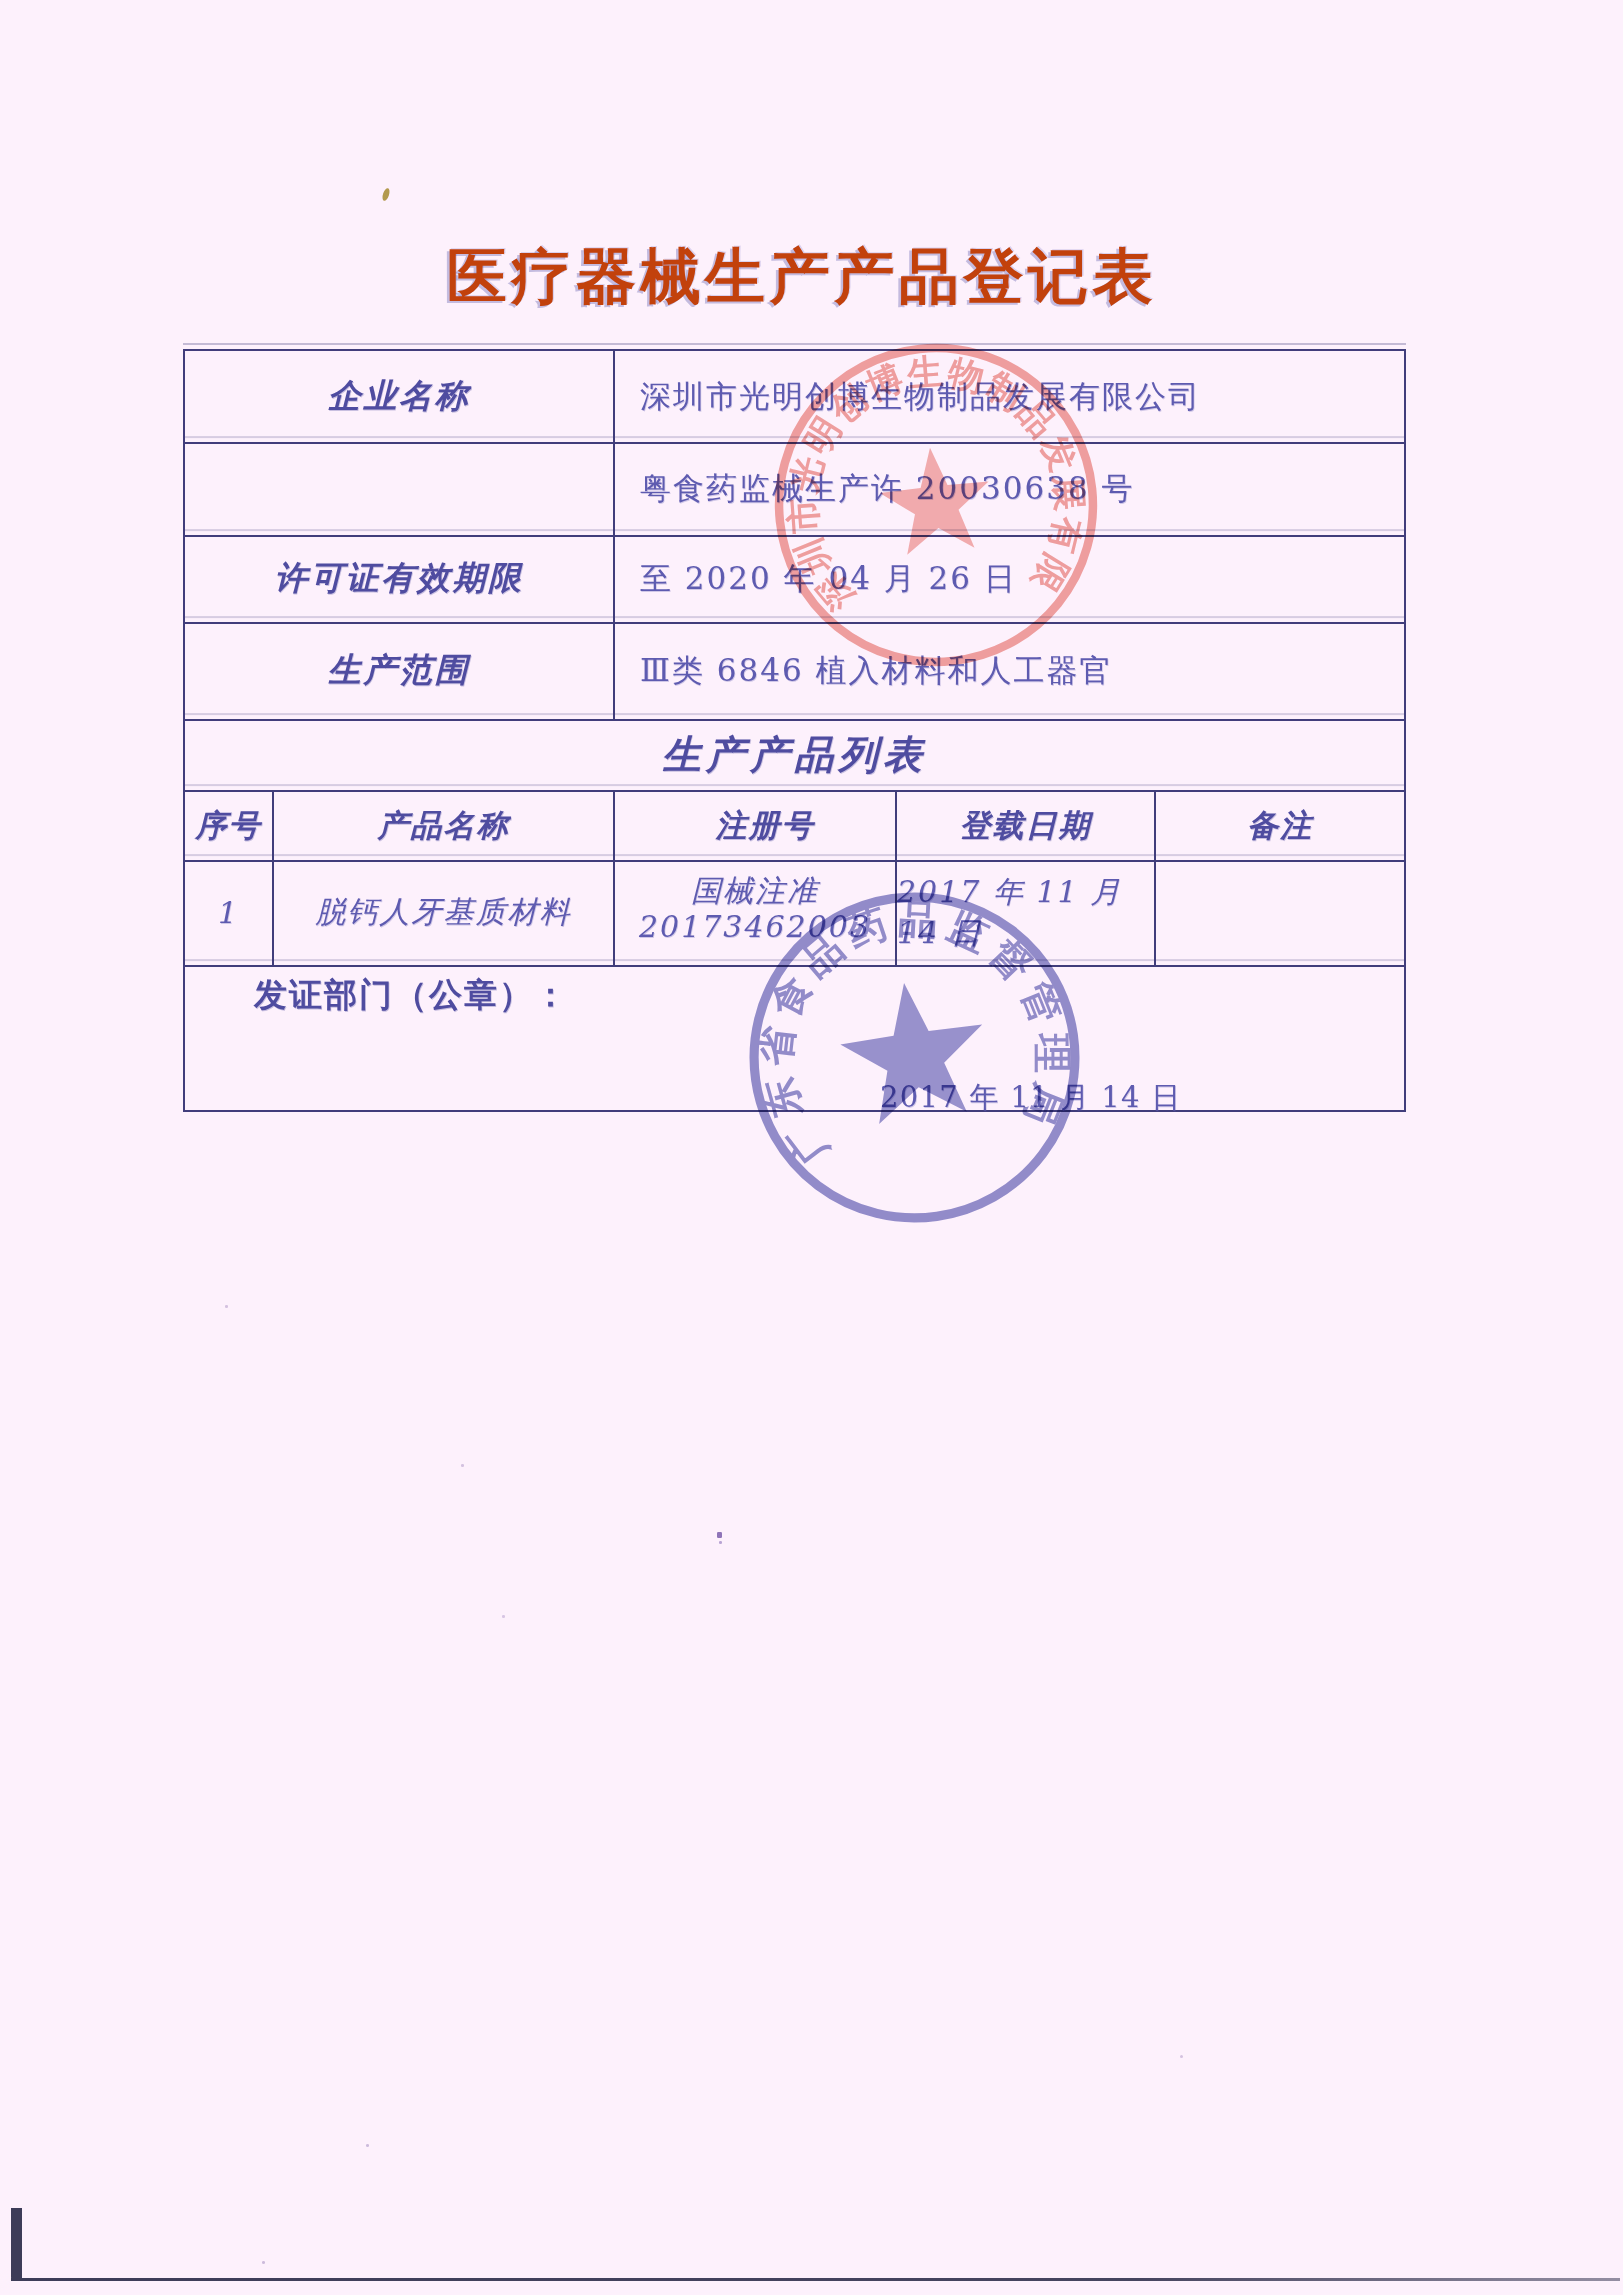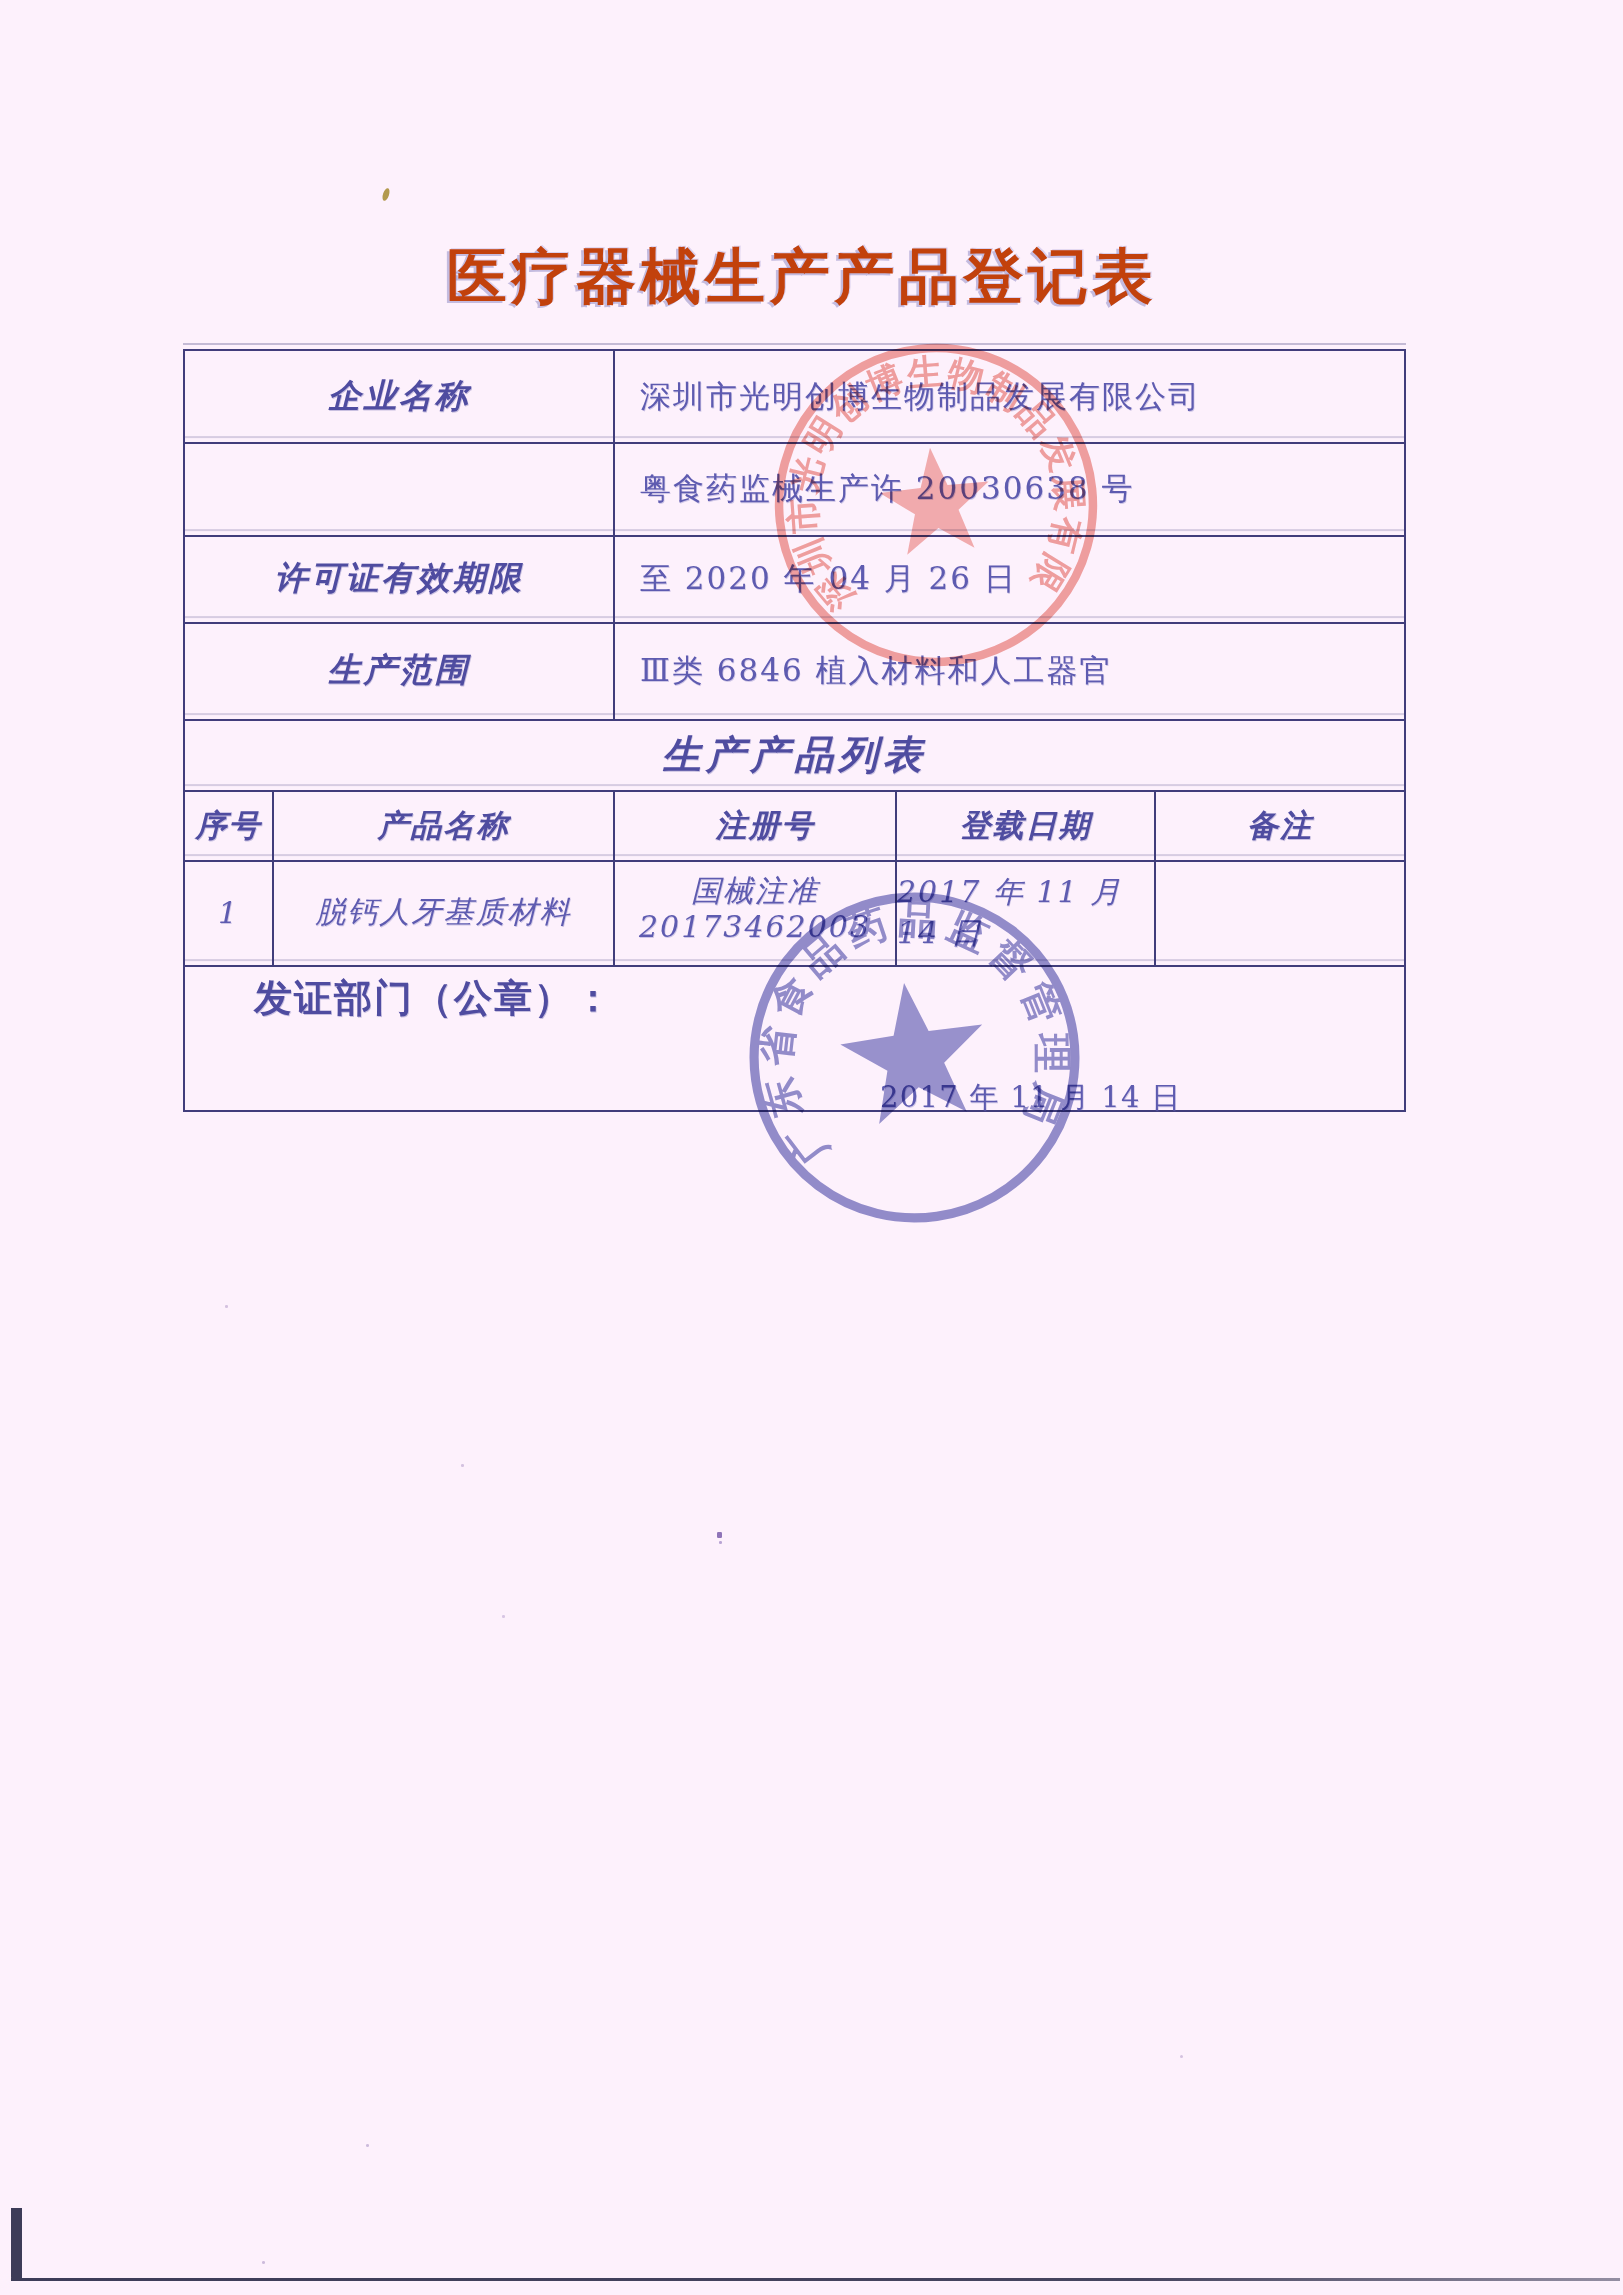--- a/index.html
+++ b/index.html
@@ -27,21 +27,21 @@
   .hl{position:absolute;left:0;width:100%;height:2px;background:#413d7b;box-shadow:0 -5.9px 0 0 rgba(65,61,123,0.20);}
   .vl{position:absolute;width:2px;background:#413d7b;}
   .cell{position:absolute;display:flex;align-items:center;box-sizing:border-box;}
   .c-center{justify-content:center;text-align:left;font-style:italic;}
   .lbl{font-size:33px;font-weight:bold;color:#4f4ca0;letter-spacing:2.6px;text-shadow:0.7px 0.7px 0 rgba(79,76,160,0.30);}
   .val{font-size:31px;color:#5e5bb0;letter-spacing:2px;text-shadow:0.7px 0.7px 0 rgba(94,91,176,0.28);}
   .section-title{font-size:39px;font-weight:bold;color:#4f4ca0;letter-spacing:5.2px;text-shadow:0.7px 0.7px 0 rgba(79,76,160,0.30);}
   .colhdr{font-size:31px;font-weight:bold;color:#4f4ca0;letter-spacing:2px;text-shadow:0.7px 0.7px 0 rgba(79,76,160,0.30);}
   .pcell{font-size:30px;color:#5e5bb0;letter-spacing:2px;text-shadow:0.7px 0.7px 0 rgba(94,91,176,0.28);}
   .two-line{display:flex;flex-direction:column;justify-content:center;line-height:1.18;}
-  .issuer{position:absolute;left:69px;top:7.8px;font-size:38px;font-weight:bold;color:#4f4ca0;letter-spacing:2px;text-shadow:0.7px 0.7px 0 rgba(79,76,160,0.30);}
+  .issuer{position:absolute;left:69px;top:7.8px;font-size:33px;font-weight:bold;color:#4f4ca0;letter-spacing:2px;text-shadow:0.7px 0.7px 0 rgba(79,76,160,0.30);}
   .issue-date{
     position:absolute;left:880px;top:1078px;
     font-size:29px;color:#5e5bb0;letter-spacing:1.3px;
     text-shadow:0.7px 0.7px 0 rgba(94,91,176,0.28);
   }
   
   .stamp{position:absolute;mix-blend-mode:multiply;z-index:5;}
   
   .corner-bar{position:absolute;left:11px;top:2208px;width:10.5px;height:73px;background:#3d3c58;border-bottom-left-radius:3.9px;}
   .bottom-line{position:absolute;left:11px;top:2278px;width:1609px;height:3.3px;background:linear-gradient(90deg,#3d3c58 0%,#46445f 70%,rgba(61,60,88,0.55) 100%);}

